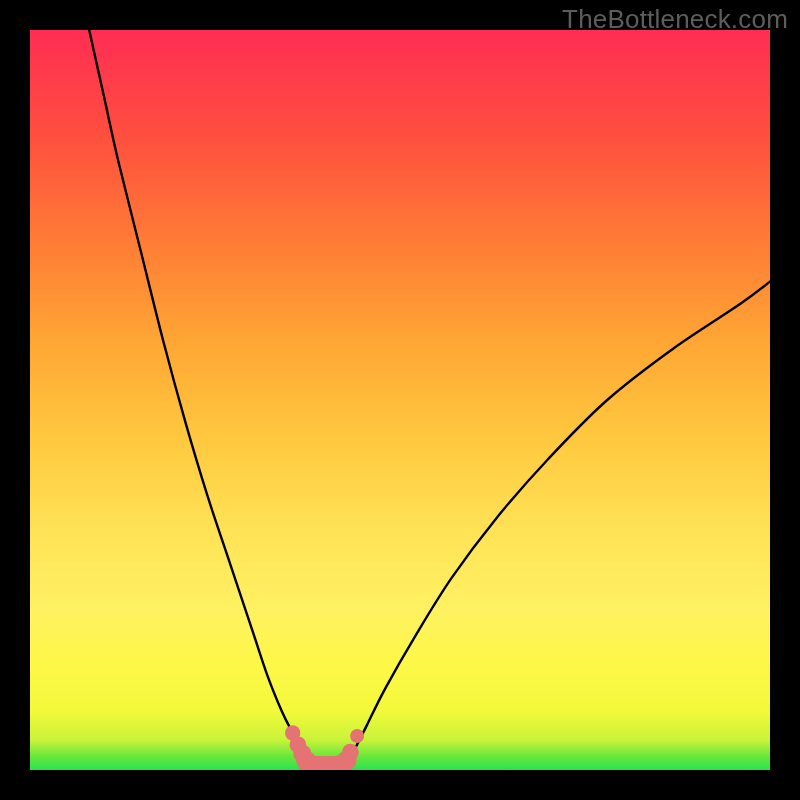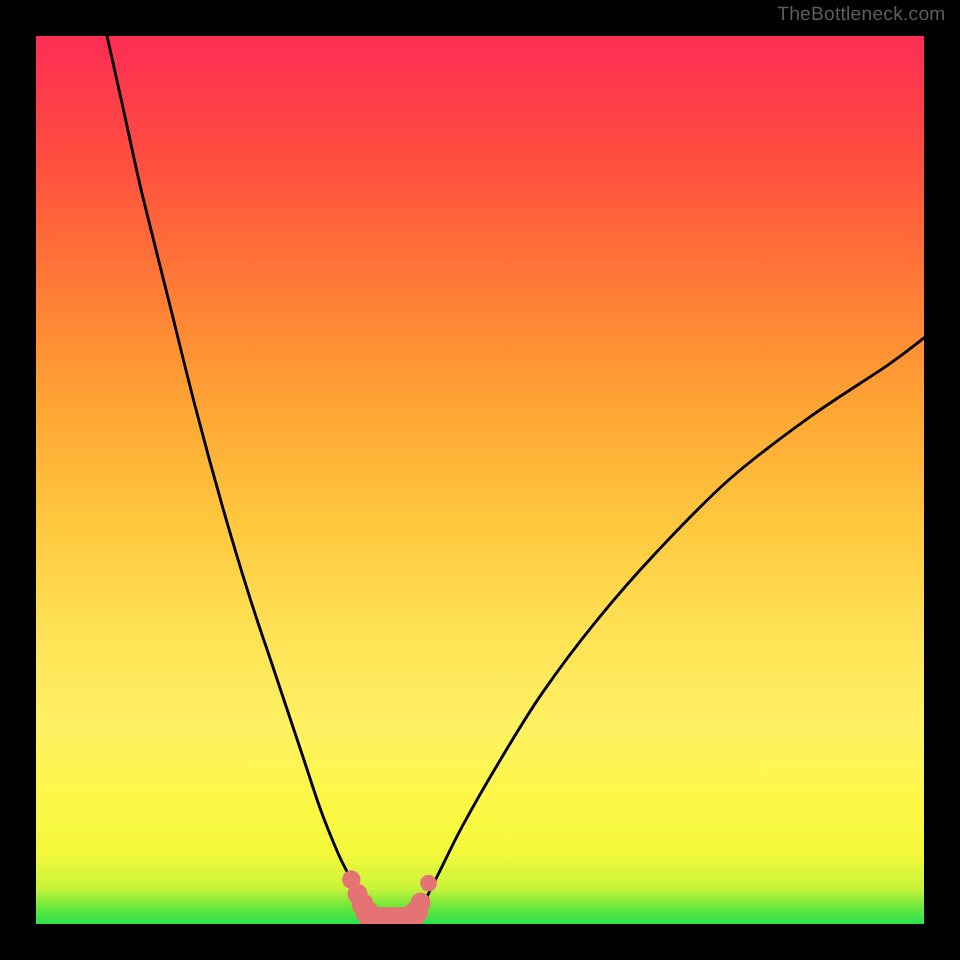--- a/index.html
+++ b/index.html
@@ -46,21 +46,21 @@
   }
   svg.curves {
     position: absolute;
     left: 0; top: 0;
     width: 740px; height: 740px;
   }
   .attribution {
     position: absolute;
     top: 4px;
     right: 12px;
-    font-size: 16px;
+    font-size: 26px;
     color: #5d5d5d;
     font-weight: 400;
     letter-spacing: 0.2px;
     margin-left: 43px;
   }
 </style>
 </head>
 <body>
 
 <div class="frame">

